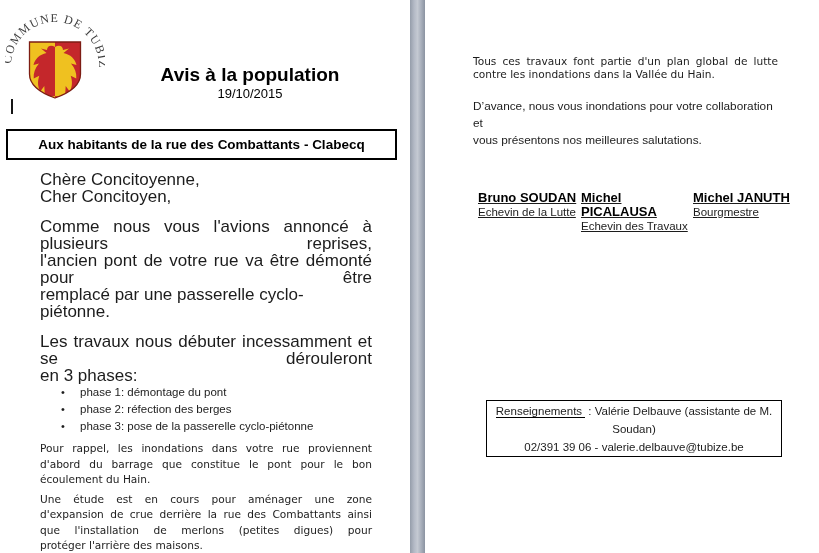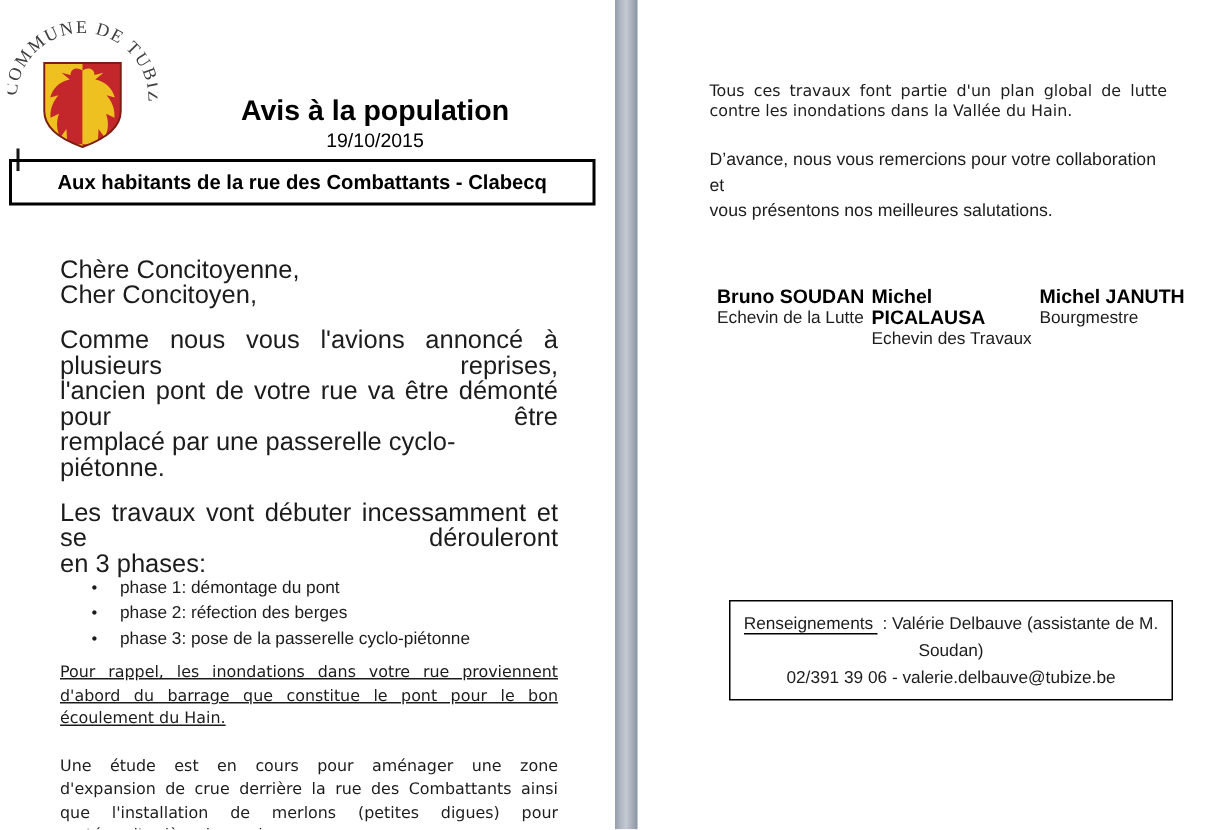--- a/index.html
+++ b/index.html
@@ -15,52 +15,52 @@
 
   
   .title-block{position:absolute;left:90px;top:64px;width:320px;text-align:center;}
   .doc-title{font-size:19px;line-height:22px;font-weight:bold;color:#000;}
   .doc-date{font-size:13px;line-height:15px;font-weight:normal;color:#000;}
 
   
   .tick{position:absolute;left:11px;top:99px;width:2px;height:15px;background:#151515;}
 
   
-  .address-box{position:absolute;left:6px;top:106px;width:391px;height:31px;
+  .address-box{position:absolute;left:6px;top:129px;width:391px;height:31px;
                border:2px solid #000;box-sizing:border-box;
                display:flex;align-items:center;justify-content:center;}
   .address-box span{font-size:13.5px;font-weight:bold;color:#000;}
 
   
   .lbody{position:absolute;left:40px;top:171px;width:332px;}
   .ln{font-size:17px;line-height:17px;}
   .just{text-align:justify;text-align-last:justify;}
   .par{margin-bottom:13px;}
   .par.m0{margin-bottom:0;}
   .par.blist{margin-bottom:6px;}
-  .par.p3{margin-bottom:16px;text-decoration:underline;}
+  .par.p3{margin-bottom:4px;}
   .vd .ln{font-family:"DejaVu Sans",sans-serif;font-size:10.6px;line-height:15.5px;}
   .bullet{display:flex;margin-left:21px;line-height:17px;}
   .dot{width:19px;font-size:11px;}
   .btext{font-size:11.5px;}
 
   
   .rbody{position:absolute;left:473px;top:55px;width:305px;}
   .rbody .p5 .ln{font-family:"DejaVu Sans",sans-serif;font-size:10.6px;line-height:13px;}
   .rbody .p6{margin-top:17px;}
   .rbody .p6 .ln{font-size:11.8px;line-height:17px;}
 
-  .sig{position:absolute;top:191px;}
+  .sig{position:absolute;top:191px;text-decoration:underline;}
   .sig .name{font-size:13px;line-height:14px;font-weight:bold;color:#000;}
   .sig .role{font-size:11.5px;line-height:13px;margin-top:1px;}
   .sig1{left:478px;width:112px;}
   .sig2{left:581px;width:112px;}
   .sig3{left:693px;width:100px;}
 
-  .contact-box{position:absolute;left:486px;top:400px;width:296px;height:67px;
+  .contact-box{position:absolute;left:486px;top:400px;width:296px;height:57px;
                border:1.5px solid #000;box-sizing:border-box;
                display:flex;flex-direction:column;align-items:center;justify-content:center;
                text-align:center;}
   .contact-box .cline{font-size:11.5px;line-height:18px;}
   .ulab{border-bottom:1px solid #000;padding-right:3px;}
 </style>
 </head>
 <body>
 
 <div class="stage">
@@ -111,21 +111,21 @@
         <div class="ln">Cher Concitoyen,</div>
       </div>
 
       <div class="par">
         <div class="ln just">Comme nous vous l'avions annoncé à plusieurs reprises,</div>
         <div class="ln just">l'ancien pont de votre rue va être démonté pour être</div>
         <div class="ln">remplacé par une passerelle cyclo-piétonne.</div>
       </div>
 
       <div class="par m0">
-        <div class="ln just">Les travaux vont débuter incessamment et se dérouleront</div>
+        <div class="ln just">Les travaux nous débuter incessamment et se dérouleront</div>
         <div class="ln">en 3 phases:</div>
       </div>
 
       <div class="par blist">
         <div class="bullet">
           <span class="dot">•</span>
           <span class="btext">phase 1: démontage du pont</span>
         </div>
         <div class="bullet">
           <span class="dot">•</span>
@@ -155,21 +155,21 @@
   <div class="divider"></div>
 
   <section>
 
     <div class="rbody">
       <div class="p5">
         <div class="ln just">Tous ces travaux font partie d'un plan global de lutte</div>
         <div class="ln">contre les inondations dans la Vallée du Hain.</div>
       </div>
       <div class="p6">
-        <div class="ln">D’avance, nous vous remercions pour votre collaboration et</div>
+        <div class="ln">D’avance, nous vous inondations pour votre collaboration et</div>
         <div class="ln">vous présentons nos meilleures salutations.</div>
       </div>
     </div>
 
     <div class="sig sig1">
       <div class="name">Bruno SOUDAN</div>
       <div class="role">Echevin de la Lutte</div>
     </div>
     <div class="sig sig2">
       <div class="name">Michel PICALAUSA</div>

